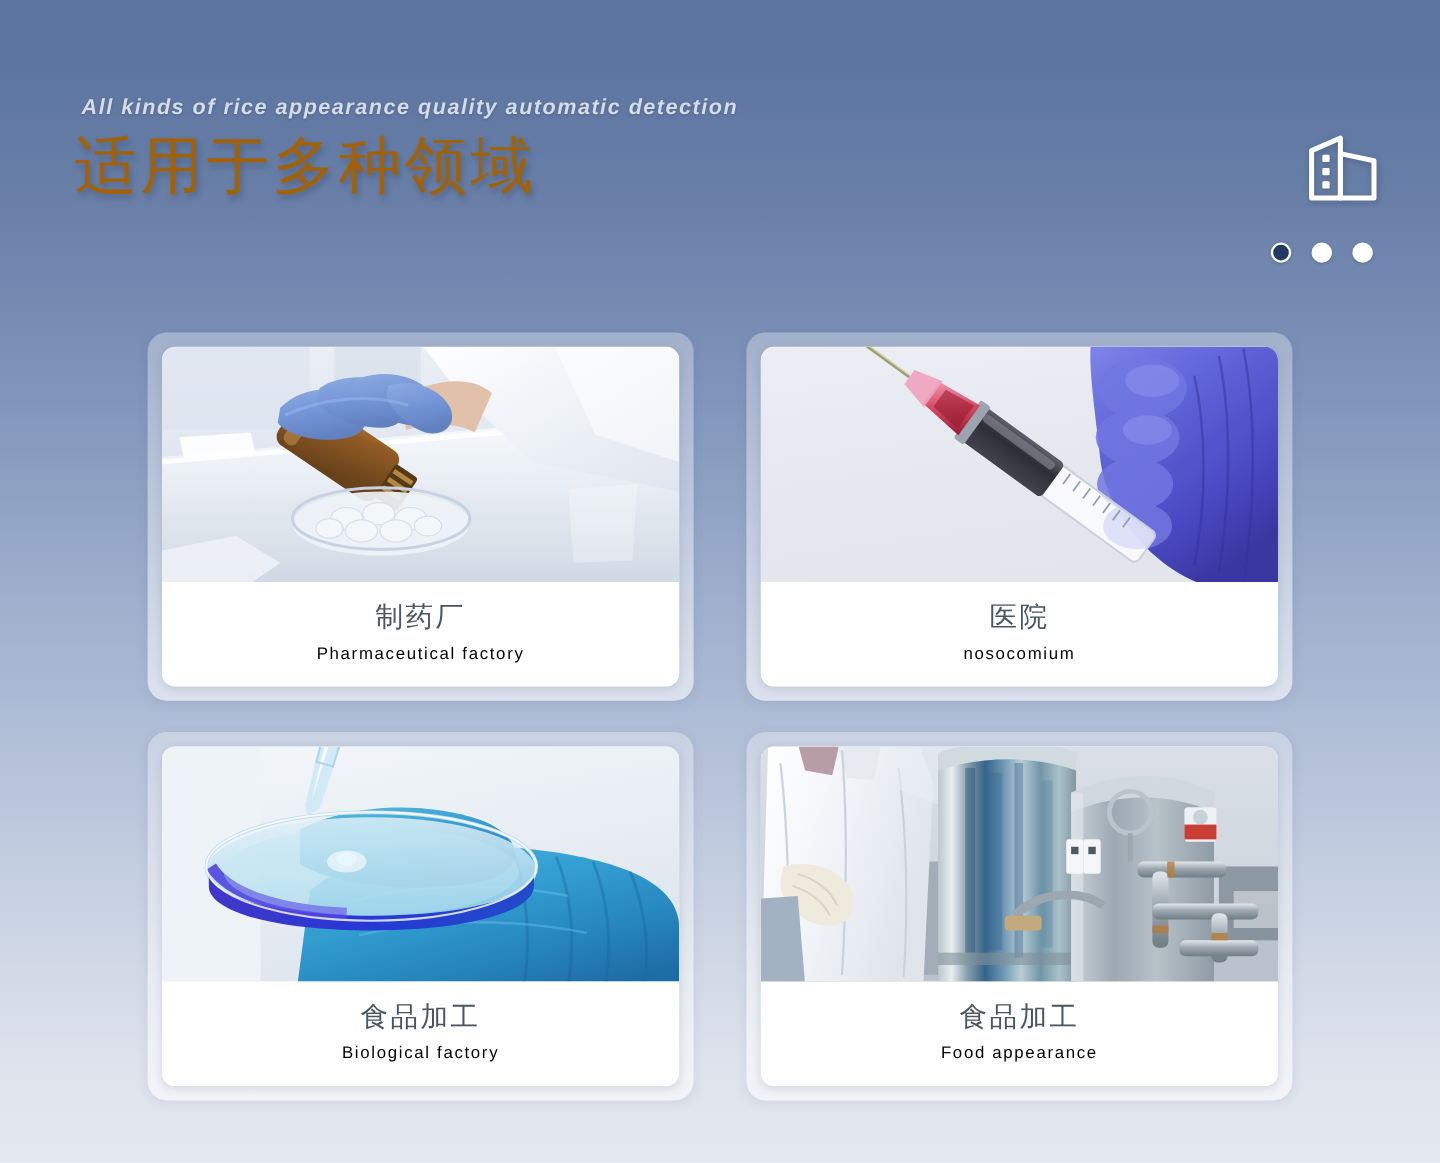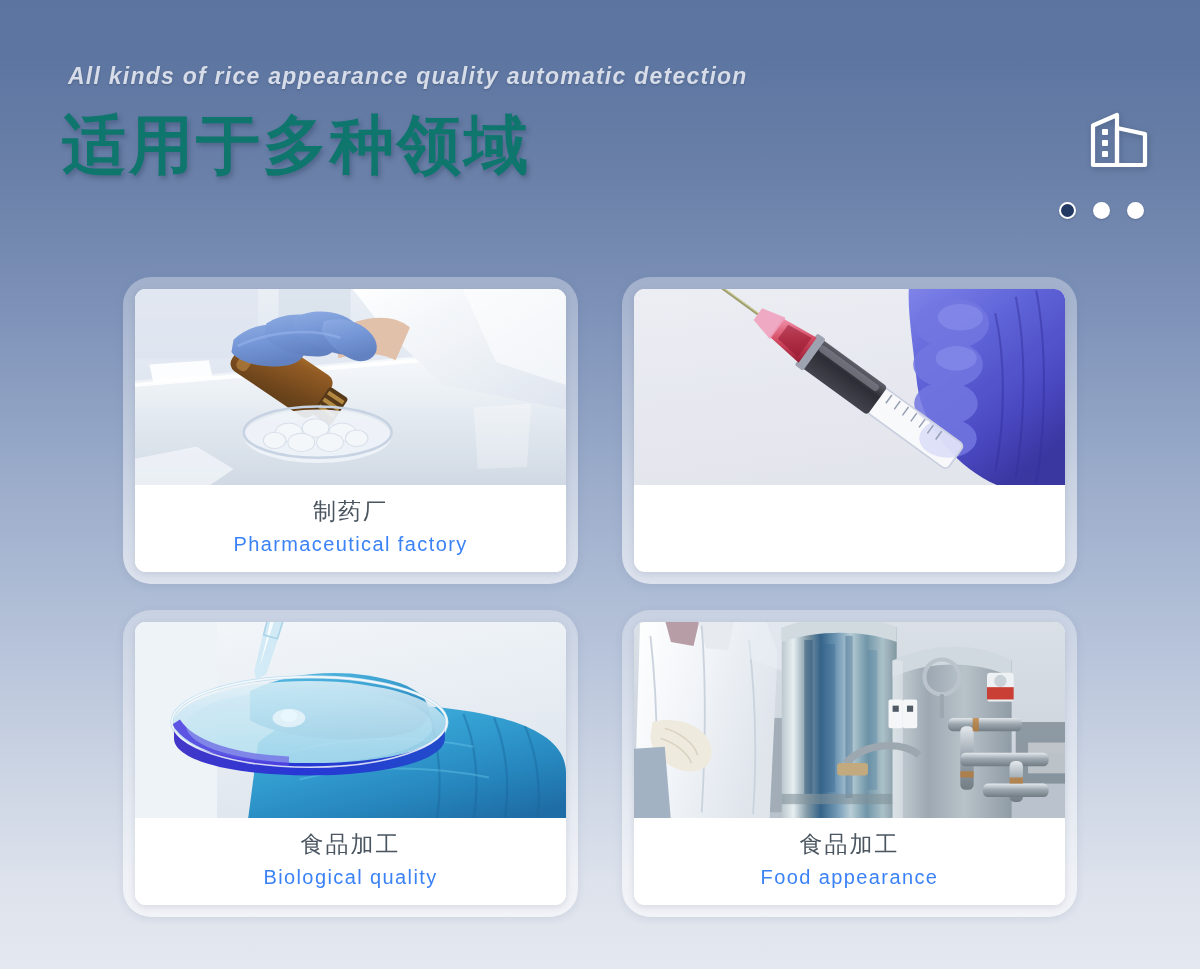--- a/index.html
+++ b/index.html
@@ -30,38 +30,38 @@
   .header {
     position: absolute;
     left: 0; top: 0;
     width: 1200px;
     height: 258px;
   }
 
   .eyebrow {
     position: absolute;
     left: 68px;
-    top: 63px;
-    font-size: 23px;
+    top: 79px;
+    font-size: 18px;
     font-style: italic;
     font-weight: bold;
     letter-spacing: 1.25px;
     color: #d6dce8;
     white-space: nowrap;
     text-shadow: 0 1px 2px rgba(40,55,85,.35);
   }
 
   .headline {
     position: absolute;
     left: 62px;
     top: 113px;
-    font-size: 64px;
-    font-weight: bold;
+    font-size: 52px;
+    font-weight: normal;
     letter-spacing: 3px;
-    color: #0f766e;
+    color: #a16207;
     white-space: nowrap;
     text-shadow: 2px 3px 5px rgba(45,62,95,.40);
     line-height: 1.0;
   }
 
   
   .building-icon {
     position: absolute;
     right: 47px;
     top: 110px;
@@ -101,21 +101,21 @@
     display: grid;
     grid-template-columns: 455px 455px;
     grid-template-rows: 307px 307px;
     column-gap: 44px;
     row-gap: 26px;
   }
 
   
   .card-frame {
     position: relative;
-    border-radius: 28px;
+    border-radius: 16px;
     background: linear-gradient(to bottom,
         rgba(255,255,255,.30) 0%,
         rgba(255,255,255,.42) 55%,
         rgba(255,255,255,.58) 100%);
     padding: 12px;
     box-shadow: 0 2px 9px rgba(60,80,120,.10);
   }
 
   .card {
     position: relative;
@@ -148,22 +148,22 @@
 
   .card-title-cn {
     font-size: 23px;
     color: #4a5560;
     letter-spacing: 2px;
     line-height: 1.25;
   }
 
   .card-title-en {
     margin-top: 7px;
-    font-size: 20px;
-    color: #3b82f6;
+    font-size: 14px;
+    color: #000000;
     letter-spacing: 1.4px;
     line-height: 1.2;
   }
 
   
   .scene { position: absolute; inset: 0; }
   .scene svg { display: block; width: 100%; height: 100%; }
 </style>
 </head>
 <body>
@@ -361,20 +361,24 @@
               <path d="M96 86 L120 80 L120 106 L96 100 Z" fill="#f09fbb" opacity=".9"></path>
 
               <line x1="96" y1="93" x2="10" y2="93" stroke="#9a9a6a" stroke-width="2.6"></line>
               <line x1="96" y1="92" x2="12" y2="92" stroke="#cfcf9a" stroke-width="1"></line>
               <circle cx="9" cy="93" r="2.4" fill="#b4352f"></circle>
             </g>
             <rect width="420" height="196" fill="#ffffff" opacity=".04"></rect>
           </svg>
         </div>
       </div>
+      <div class="card-body">
+        <div class="card-title-cn">医院</div>
+        <div class="card-title-en">nosocomium</div>
+      </div>
     </div>
   </div>
 
   <div class="card-frame">
     <div class="card">
       <div class="card-media">
         <div class="scene">
           <svg viewBox="0 0 420 196" preserveAspectRatio="xMidYMid slice">
             <defs>
               <linearGradient id="p3bg" x1="0" y1="0" x2="0.4" y2="1">
@@ -436,21 +440,21 @@
 
             <ellipse cx="150" cy="96" rx="16" ry="9" fill="#ffffff" opacity=".6"></ellipse>
             <ellipse cx="150" cy="94" rx="8" ry="6" fill="#e9f7fd" opacity=".9"></ellipse>
 
             <rect width="420" height="196" fill="#ffffff" opacity=".04"></rect>
           </svg>
         </div>
       </div>
       <div class="card-body">
         <div class="card-title-cn">食品加工</div>
-        <div class="card-title-en">Biological quality</div>
+        <div class="card-title-en">Biological factory</div>
       </div>
     </div>
   </div>
 
   <div class="card-frame">
     <div class="card">
       <div class="card-media">
         <div class="scene">
           <svg viewBox="0 0 420 196" preserveAspectRatio="xMidYMid slice">
             <defs>

